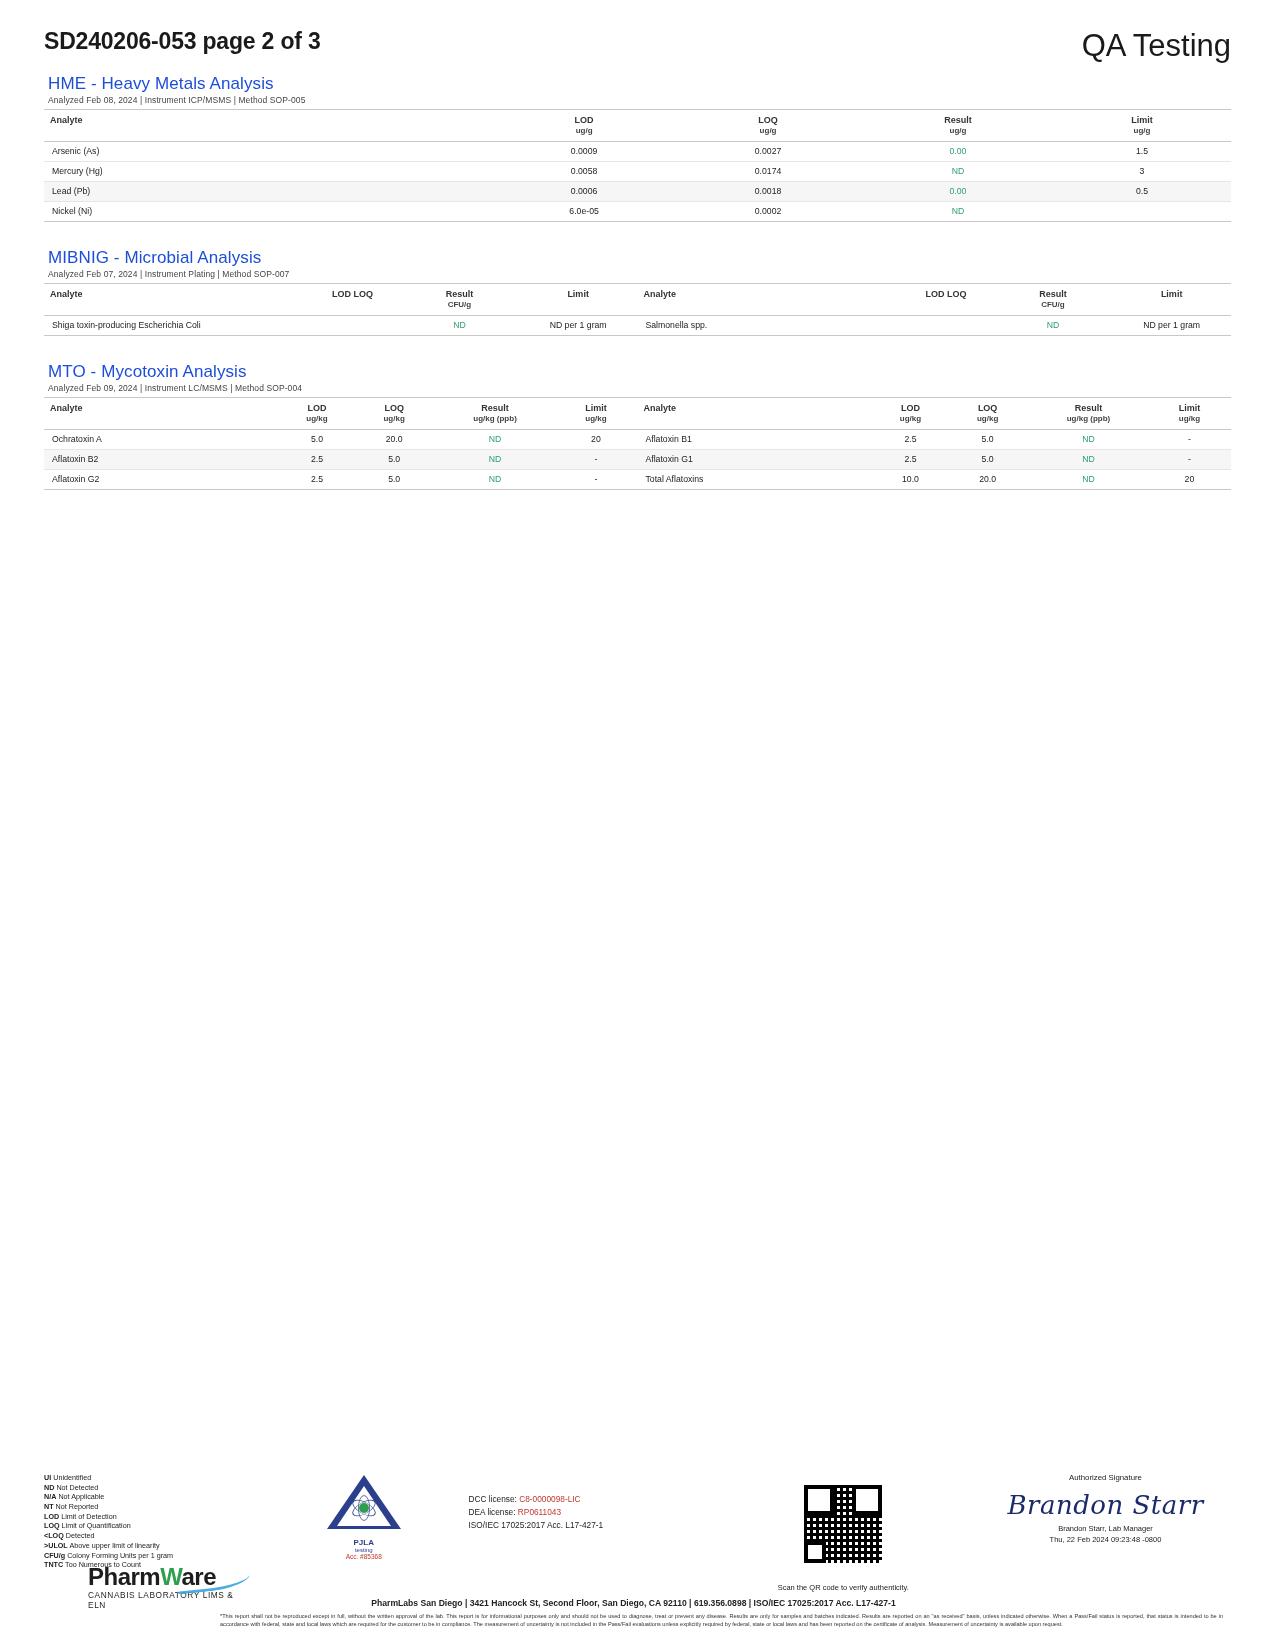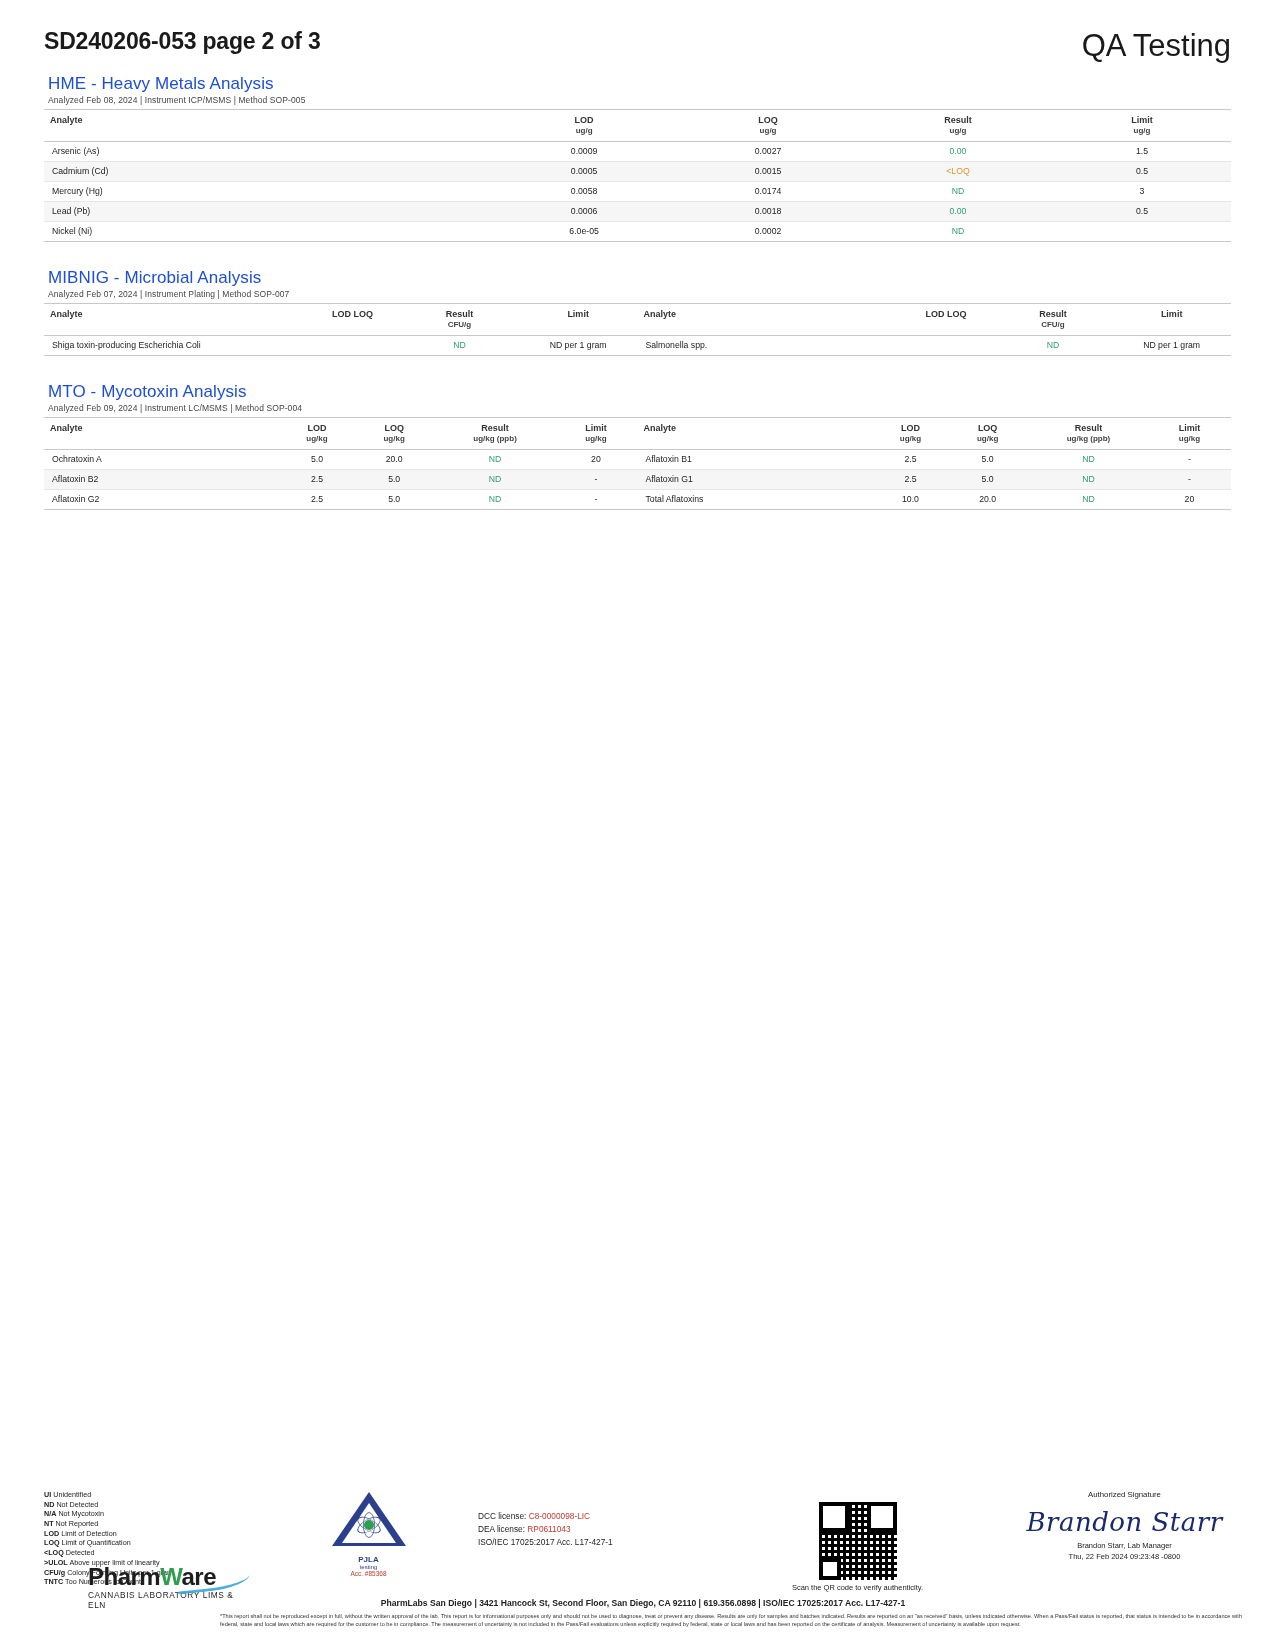--- a/index.html
+++ b/index.html
@@ -80,21 +80,21 @@
   .t-center { text-align: center; }
   .u-sub { display:block; font-size: 8px; color:#444; }
   .val-nd { color: #2e9e6b; }
   .val-num { color: #2e9e6b; }
   .val-loq { color: #d79a2b; }
   .analyte { color: #222; padding-left: 8px !important; }
 
   
   .footer {
     position: absolute;
-    left: 44px; right: 33px;
+    left: 44px; right: 52px;
     bottom: 22px;
   }
   .footer-top {
     display: flex;
     align-items: flex-start;
     justify-content: space-between;
     gap: 18px;
   }
   .legend {
     font-size: 7.2px;
@@ -173,21 +173,21 @@
     filter: contrast(140%);
   }
   .qr::before, .qr::after, .qr i {
     content: ""; position: absolute;
     width: 22px; height: 22px;
     border: 4px solid #000; background: #fff;
   }
   .qr::before { left: 0; top: 0; }
   .qr::after { right: 0; top: 0; }
   .qr i { left: 0; bottom: 0; }
-  .qr-cap { font-size: 7.5px; color: #222; margin-top: 3px; }
+  .qr-cap { font-size: 7.5px; color: #222; margin-top: 20px; }
 
   .sig-wrap { width: 235px; text-align: center; padding-top: 2px; }
   .sig-title { font-size: 7.8px; color: #222; }
   .sig-name {
     font-family: "DejaVu Serif", serif;
     font-style: italic;
     font-size: 26px;
     color: #1b2a6b;
     margin: 8px 0 4px 0;
     letter-spacing: 0.5px;
@@ -284,27 +284,20 @@
           </th>
         </tr>
       </thead>
       <tbody>
         <tr>
           <td class="analyte">Arsenic (As)</td>
           <td class="t-center">0.0009</td>
           <td class="t-center">0.0027</td>
           <td class="t-center val-num">0.00</td>
           <td class="t-center">1.5</td>
-        </tr>
-        <tr class="alt">
-          <td class="analyte">Cadmium (Cd)</td>
-          <td class="t-center">0.0005</td>
-          <td class="t-center">0.0015</td>
-          <td class="t-center val-loq">&lt;LOQ</td>
-          <td class="t-center">0.5</td>
         </tr>
         <tr>
           <td class="analyte">Mercury (Hg)</td>
           <td class="t-center">0.0058</td>
           <td class="t-center">0.0174</td>
           <td class="t-center val-nd">ND</td>
           <td class="t-center">3</td>
         </tr>
         <tr class="alt">
           <td class="analyte">Lead (Pb)</td>
@@ -465,21 +458,21 @@
       </tbody>
     </table>
   </div>
 
   <div class="footer">
     <div class="footer-top">
 
       <div class="legend">
         <div><b>UI</b> <span>Unidentified</span></div>
         <div><b>ND</b> <span>Not Detected</span></div>
-        <div><b>N/A</b> <span>Not Mycotoxin</span></div>
+        <div><b>N/A</b> <span>Not Applicable</span></div>
         <div><b>NT</b> <span>Not Reported</span></div>
         <div><b>LOD</b> <span>Limit of Detection</span></div>
         <div><b>LOQ</b> <span>Limit of Quantification</span></div>
         <div><b>&lt;LOQ</b> <span>Detected</span></div>
         <div><b>&gt;ULOL</b> <span>Above upper limit of linearity</span></div>
         <div><b>CFU/g</b> <span>Colony Forming Units per 1 gram</span></div>
         <div><b>TNTC</b> <span>Too Numerous to Count</span></div>
       </div>
 
       <div class="pjla">

